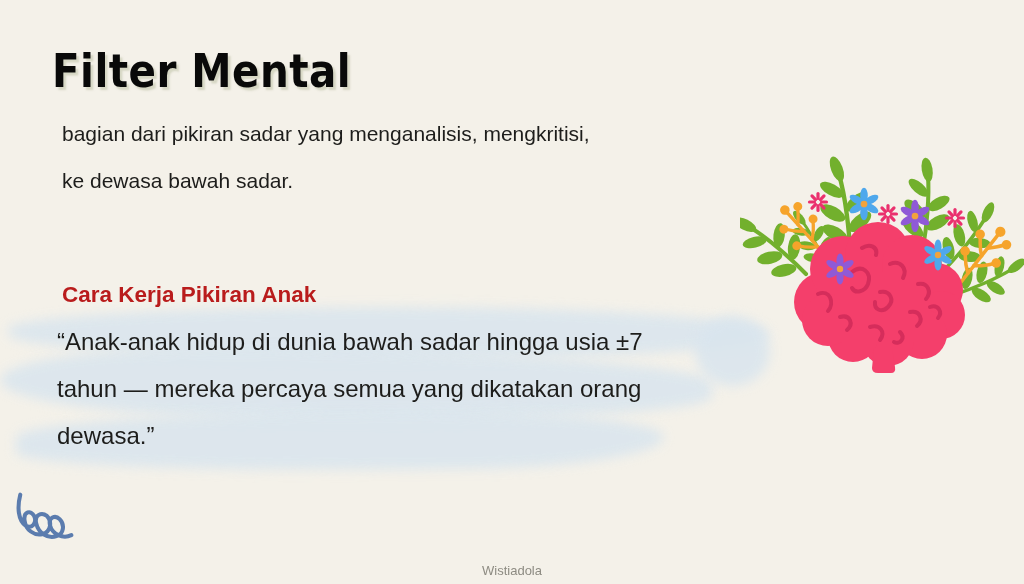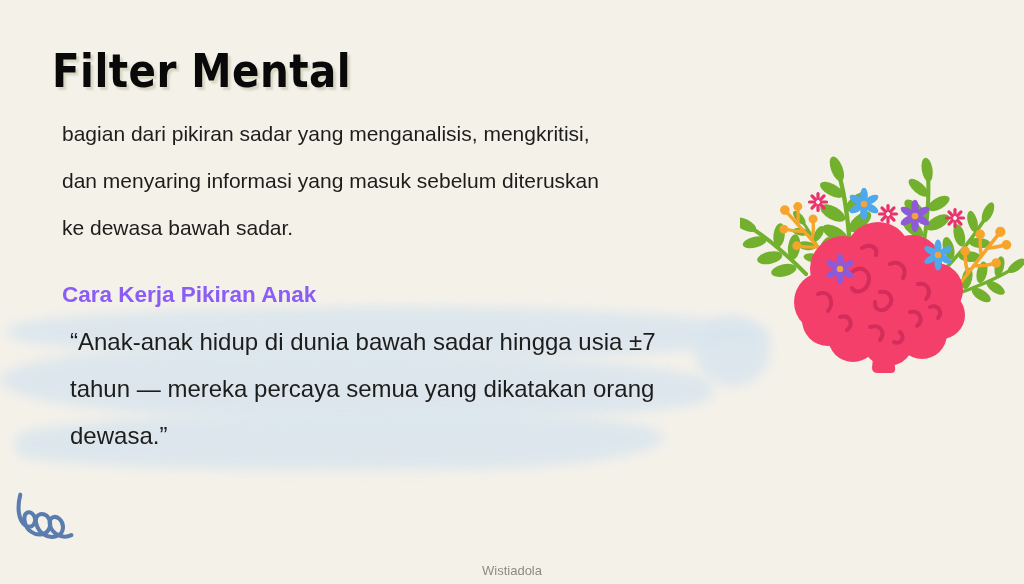--- a/index.html
+++ b/index.html
@@ -35,25 +35,25 @@
     text-shadow:3px 3px 2px var(--title-shadow);
     z-index:3;white-space:nowrap;
   }
   .intro{
     position:absolute;left:62px;top:110px;width:690px;
     font-size:21px;line-height:47px;color:var(--text);
     z-index:3;
   }
   .section-heading{
     position:absolute;left:62px;top:282px;margin:0;
-    font-size:22.5px;font-weight:700;color:#8b5cf6;
+    font-size:22.5px;font-weight:700;color:#b91c1c;
     z-index:3;white-space:nowrap;
   }
   .quote{
-    position:absolute;left:70px;top:318px;width:710px;
+    position:absolute;left:57px;top:318px;width:710px;
     font-size:24px;line-height:47px;color:var(--text);
     z-index:3;
   }
   .line{white-space:nowrap;}
   
   .highlight span{
     position:absolute;display:block;
     background:var(--highlight-blue);
     filter:blur(6px);opacity:0.85;
     z-index:1;
@@ -98,21 +98,20 @@
     <span class="hl-a"></span>
     <span class="hl-b"></span>
     <span class="hl-c"></span>
     <span class="hl-d"></span>
   </div>
 
   <h1 class="title">Filter Mental</h1>
 
   <div class="intro">
     <div class="line">bagian dari pikiran sadar yang menganalisis, mengkritisi,</div>
-    <div class="line">dan menyaring informasi yang masuk sebelum diteruskan</div>
     <div class="line">ke dewasa bawah sadar.</div>
   </div>
 
   <h2 class="section-heading">Cara Kerja Pikiran Anak</h2>
 
   <div class="quote">
     <div class="line">“Anak-anak hidup di dunia bawah sadar hingga usia ±7</div>
     <div class="line">tahun — mereka percaya semua yang dikatakan orang</div>
     <div class="line">dewasa.”</div>
   </div>

